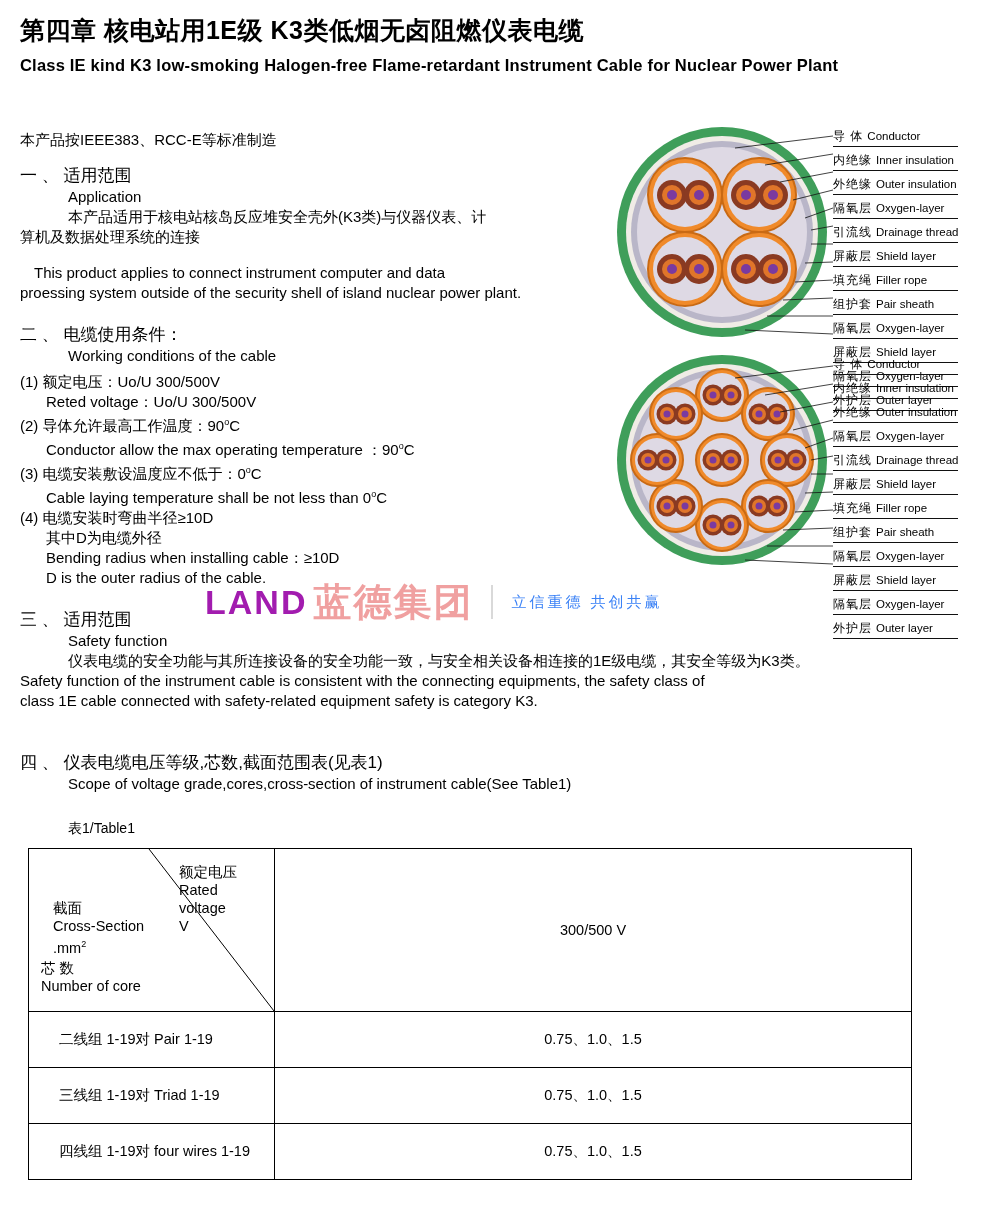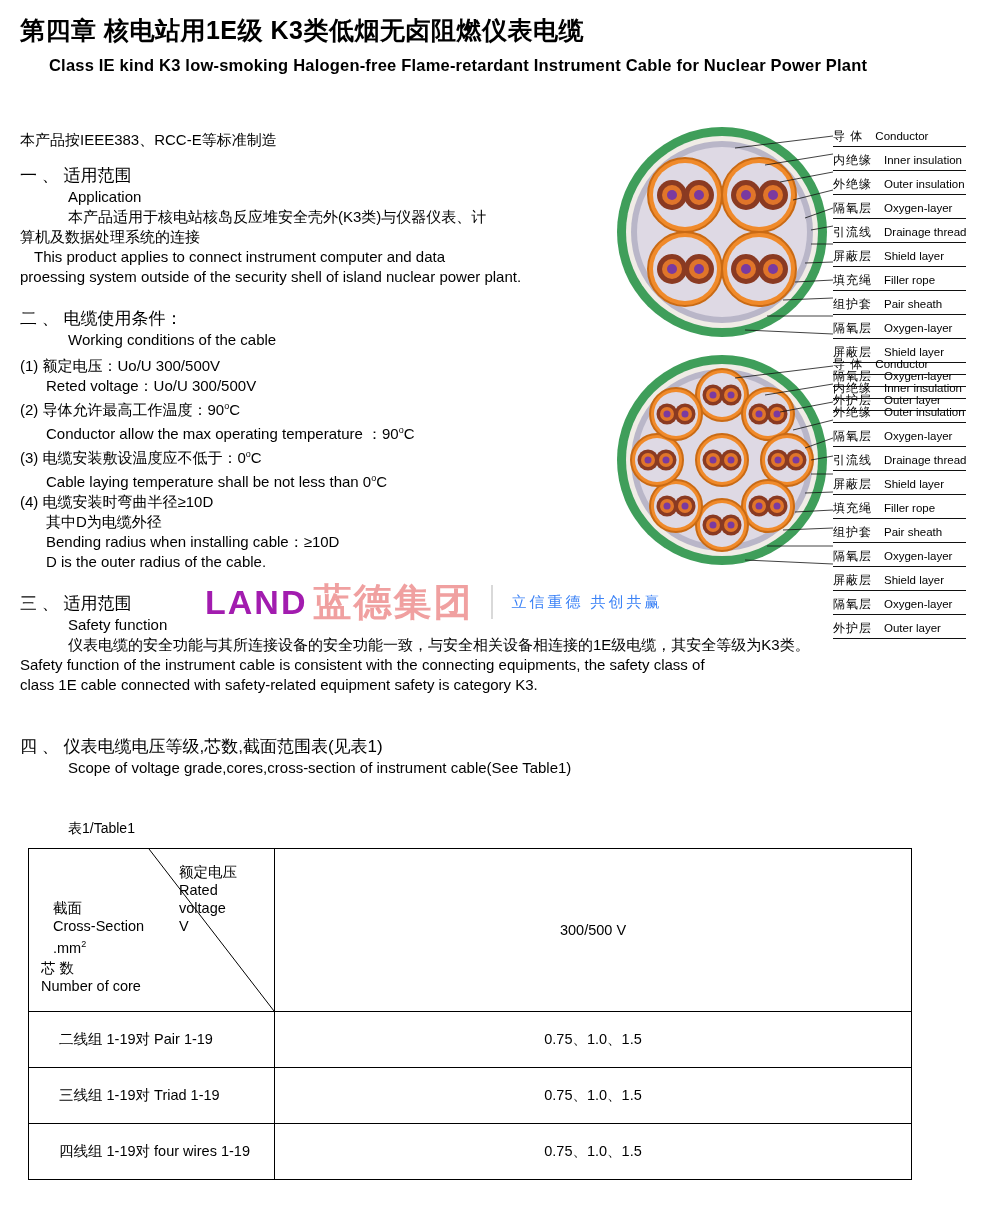--- a/index.html
+++ b/index.html
@@ -13,45 +13,44 @@
   
   .title-cn{
     position:absolute;left:20px;top:14px;
     font-size:25px;font-weight:bold;letter-spacing:0.5px;
     white-space:nowrap;
   }
   .title-en{
     position:absolute;left:20px;top:56px;
     font-size:16.5px;font-weight:bold;letter-spacing:0.2px;
     white-space:nowrap;
-    margin-left:29px;
   }
 
   
   .left-col{position:absolute;left:20px;top:130px;width:600px;}
   .p{font-size:15px;line-height:20px;white-space:nowrap;}
   .p.cn{font-size:15px;}
   .p.en{font-size:15px;}
   .sec-h{font-size:17px;font-weight:normal;white-space:nowrap;}
   .ind1{padding-left:26px;}
   .ind2{padding-left:48px;}
-  .ind3{padding-left:14px;}
+  .ind3{padding-left:14px;margin-top:16px;}
   .gap6{height:6px;}
   .gap14{height:14px;}
   .gap20{height:20px;}
   sup{font-size:9px;vertical-align:super;}
 
   
   .diagram{position:absolute;}
   .lbl{
     position:absolute;font-size:12px;white-space:nowrap;
     border-bottom:1px solid #111;padding-bottom:1px;
   }
   .lbl .cn{font-size:12px;letter-spacing:1px;}
-  .lbl .en{font-size:11.5px;margin-left:12px;}
+  .lbl .en{font-size:11.5px;margin-left:4px;}
 
   
   .watermark{
     position:absolute;left:205px;top:578px;width:660px;height:48px;
     display:flex;align-items:center;opacity:1;
   }
   .wm-land{
     font-size:34px;font-weight:bold;color:#a21caf;letter-spacing:2px;
     font-family:"Liberation Sans",sans-serif;
   }

